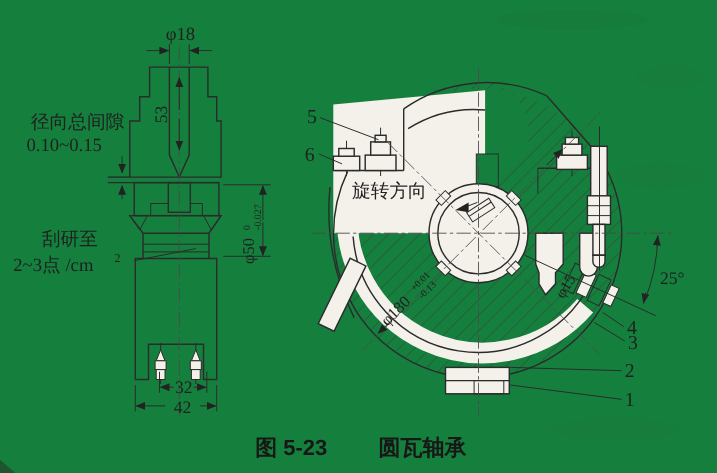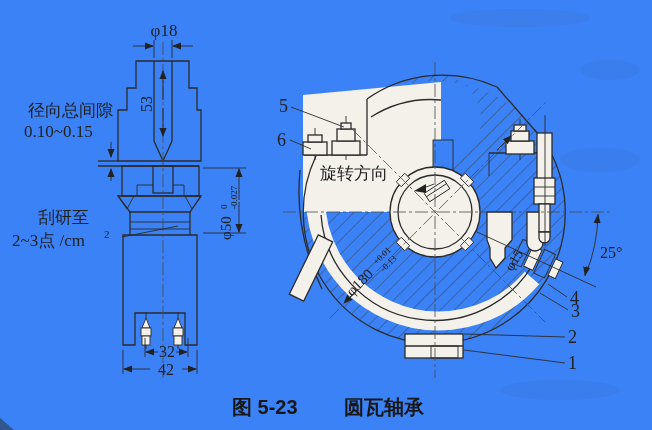--- a/index.html
+++ b/index.html
@@ -1,17 +1,17 @@
 <!DOCTYPE html>
 <html><head>
 <meta charset="utf-8">
 <style>
   html,body{margin:0;padding:0;}
   body{width:652px;height:430px;overflow:hidden;background:#e9e7e0;}
-  .page{position:relative;width:652px;height:430px;background:#3b82f6;}
+  .page{position:relative;width:652px;height:430px;background:#15803d;}
   svg{display:block;}
   .cjk{font-family:"Liberation Sans",sans-serif;fill:#1f1f1f;}
   .dim{font-family:"Liberation Serif",serif;fill:#1f1f1f;}
   .cap{font-family:"Liberation Sans",sans-serif;font-weight:700;fill:#171717;}
   .ln{stroke:#2b2b2b;stroke-width:1.3;fill:none;}
   .thin{stroke:#2b2b2b;stroke-width:0.9;fill:none;}
   .cl{stroke:#4a4a4a;stroke-width:0.8;fill:none;stroke-dasharray:13 3 3 3;}
   .wfill{fill:#f3f1ea;}
 </style>
 </head>

